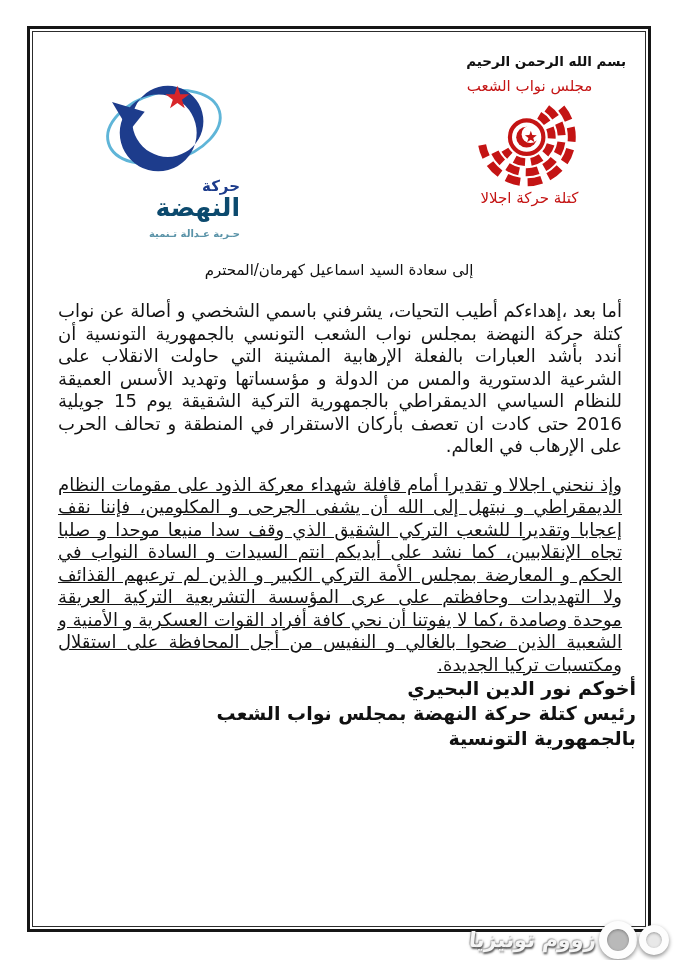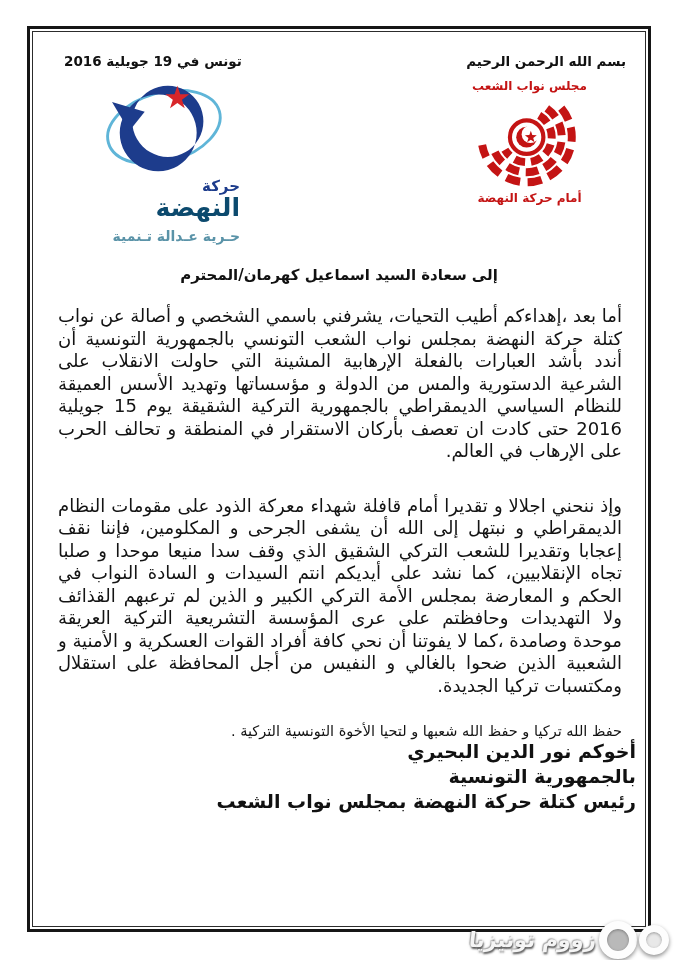--- a/index.html
+++ b/index.html
@@ -12,34 +12,34 @@
          display:flex;flex-direction:column;overflow:hidden;}
 
   .header-row{display:flex;direction:rtl;justify-content:space-between;align-items:flex-start;
               padding:4px 10px 0 22px;font-weight:bold;font-size:13.5px;color:#111;}
   .basmala{letter-spacing:0.5px;margin-left:24px;}
   .date-line{direction:rtl;}
 
   .logos-row{display:flex;direction:rtl;justify-content:space-between;align-items:flex-start;
              margin-top:8px;padding:0 4px 0 18px;}
   .bloc-logo{width:205px;text-align:center;}
-  .bloc-label{color:#c41414;font-weight:bold;font-size:12px;line-height:18px;}
+  .bloc-label{color:#c41414;font-weight:normal;font-size:15px;line-height:18px;}
   .bloc-emblem{display:block;margin:2px auto 0 auto;}
   .ennahdha-logo{width:180px;text-align:right;margin-top:2px;}
   .enn-name1{color:#1d3c8c;font-weight:bold;font-size:15px;line-height:15px;margin-top:-4px;}
   .enn-name2{color:#0c4a6e;font-weight:bold;font-size:25px;line-height:28px;}
-  .enn-tagline{color:#5a93a8;font-weight:bold;font-size:14px;letter-spacing:2px;margin-top:6px;direction:rtl;}
+  .enn-tagline{color:#5a93a8;font-weight:bold;font-size:10px;letter-spacing:2px;margin-top:6px;direction:rtl;}
 
-  .addressee{margin-top:20px;text-align:center;direction:rtl;font-weight:bold;
+  .addressee{margin-top:20px;text-align:center;direction:rtl;font-weight:normal;
              font-size:15px;line-height:23px;color:#111;}
 
   .body-text{margin-top:18px;direction:rtl;text-align:justify;font-size:18px;
              line-height:22.5px;color:#131313;padding:0 14px 0 16px;}
   .body-text p{margin:0;}
-  .body-text p + p{margin-top:32px;}
+  .body-text p + p{margin-top:16px;text-decoration:underline;}
   .closing{margin-top:26px;direction:rtl;text-align:right;font-size:14.5px;color:#131313;
            padding:0 14px 0 16px;}
 
   .signature{text-align:right;direction:rtl;font-weight:bold;
              font-size:19px;line-height:25px;color:#111;}
 
   .watermark{position:absolute;right:10px;bottom:1px;display:flex;align-items:center;z-index:6;}
   .wm-text{direction:rtl;font-weight:bold;font-size:21px;color:#f5f5f5;margin-left:2px;
            transform:skewX(-6deg);
            text-shadow:1px 2px 2px rgba(0,0,0,0.6),-1px -1px 1px rgba(0,0,0,0.25),0 0 3px rgba(120,120,120,0.6);}
@@ -50,39 +50,38 @@
 </style>
 </head>
 <body>
 
 <div class="page">
   <div class="frame">
     <div class="inner">
 
       <div class="header-row">
         <div class="basmala">بسم الله الرحمن الرحيم</div>
-        <div class="date-line">تونس في 19 جويلية 2016</div>
       </div>
 
       <div class="logos-row">
 
         <div class="bloc-logo">
           <div class="bloc-label">مجلس نواب الشعب</div>
           <svg class="bloc-emblem" width="104" height="92" viewBox="-16 -10 124 110">
             <g fill="none" stroke="#c41414">
               <path d="M57,12 A30,30 0 1 1 16,53" stroke-width="9.5" stroke-dasharray="13 7"></path>
               <path d="M66.1,3.6 A42,42 0 1 1 2.5,52.4" stroke-width="9.5" stroke-dasharray="15 8"></path>
               <path d="M83.4,3.3 A54,54 0 1 1 -11.2,47.4" stroke-width="9.5" stroke-dasharray="17 9"></path>
               <circle cx="42" cy="38" r="20" stroke-width="5" fill="#ffffff"></circle>
             </g>
             <circle cx="42" cy="38" r="12.5" fill="#c41414"></circle>
             <circle cx="46.5" cy="34.5" r="10.5" fill="#ffffff"></circle>
             <polygon fill="#c41414" transform="translate(47,38)" points="0,-7.5 1.76,-2.43 7.13,-2.32 2.86,0.93 4.41,6.07 0,3 -4.41,6.07 -2.86,0.93 -7.13,-2.32 -1.76,-2.43"></polygon>
           </svg>
-          <div class="bloc-label">أمام حركة النهضة</div>
+          <div class="bloc-label">كتلة حركة اجلالا</div>
         </div>
 
         <div class="ennahdha-logo">
           <svg width="156" height="100" viewBox="0 0 160 104">
             <ellipse cx="82" cy="50" rx="60" ry="36" fill="none" stroke="#5fb5d8" stroke-width="3" transform="rotate(-16 82 50)"></ellipse>
             <path fill="#1d3c8c" fill-rule="evenodd" d="M76,16 a40,40 0 1 0 0.1,0 z M86,7 a37,37 0 1 0 0.1,0 z"></path>
             <path fill="#1d3c8c" d="M28,24 L62,34 L46,54 Z"></path>
             <polygon fill="#d8262a" transform="translate(96,20)" points="0,-13 2.94,-4.05 12.36,-4.02 4.76,1.55 7.64,10.52 0,5 -7.64,10.52 -4.76,1.55 -12.36,-4.02 -2.94,-4.05"></polygon>
           </svg>
           <div class="enn-name1">حركة</div>
@@ -94,26 +93,25 @@
 
       <div class="addressee">
         <div>إلى سعادة السيد اسماعيل كهرمان/المحترم</div>
       </div>
 
       <div class="body-text">
         <p>أما بعد ،إهداءكم أطيب التحيات، يشرفني باسمي الشخصي و أصالة عن نواب كتلة حركة النهضة بمجلس نواب الشعب التونسي بالجمهورية التونسية أن أندد بأشد العبارات بالفعلة الإرهابية المشينة التي حاولت الانقلاب على الشرعية الدستورية والمس من الدولة و مؤسساتها وتهديد الأسس العميقة للنظام السياسي الديمقراطي بالجمهورية التركية الشقيقة يوم 15 جويلية 2016 حتى كادت ان تعصف بأركان الاستقرار في المنطقة و تحالف الحرب على الإرهاب في العالم.</p>
         <p>وإذ ننحني اجلالا و تقديرا أمام قافلة شهداء معركة الذود على مقومات النظام الديمقراطي و نبتهل إلى الله أن يشفى الجرحى و المكلومين، فإننا نقف إعجابا وتقديرا للشعب التركي الشقيق الذي وقف سدا منيعا موحدا و صلبا تجاه الإنقلابيين، كما نشد على أيديكم انتم السيدات و السادة النواب في الحكم و المعارضة بمجلس الأمة التركي الكبير و الذين لم ترعبهم القذائف ولا التهديدات وحافظتم على عرى المؤسسة التشريعية التركية العريقة موحدة وصامدة ،كما لا يفوتنا أن نحي كافة أفراد القوات العسكرية و الأمنية و الشعبية الذين ضحوا بالغالي و النفيس من أجل المحافظة على استقلال ومكتسبات تركيا الجديدة.</p>
       </div>
 
-      <div class="closing">حفظ الله تركيا و حفظ الله شعبها و لتحيا الأخوة التونسية التركية .</div>
 
       <div class="signature">
         <div>أخوكم نور الدين البحيري</div>
+        <div>رئيس كتلة حركة النهضة بمجلس نواب الشعب</div>
         <div>بالجمهورية التونسية</div>
-        <div>رئيس كتلة حركة النهضة بمجلس نواب الشعب</div>
       </div>
 
     </div>
   </div>
 
   <div class="watermark">
     <span class="wm-text">زووم تونيزيا</span>
     <span class="wm-ring big"></span>
     <span class="wm-ring small"></span>
   </div>

